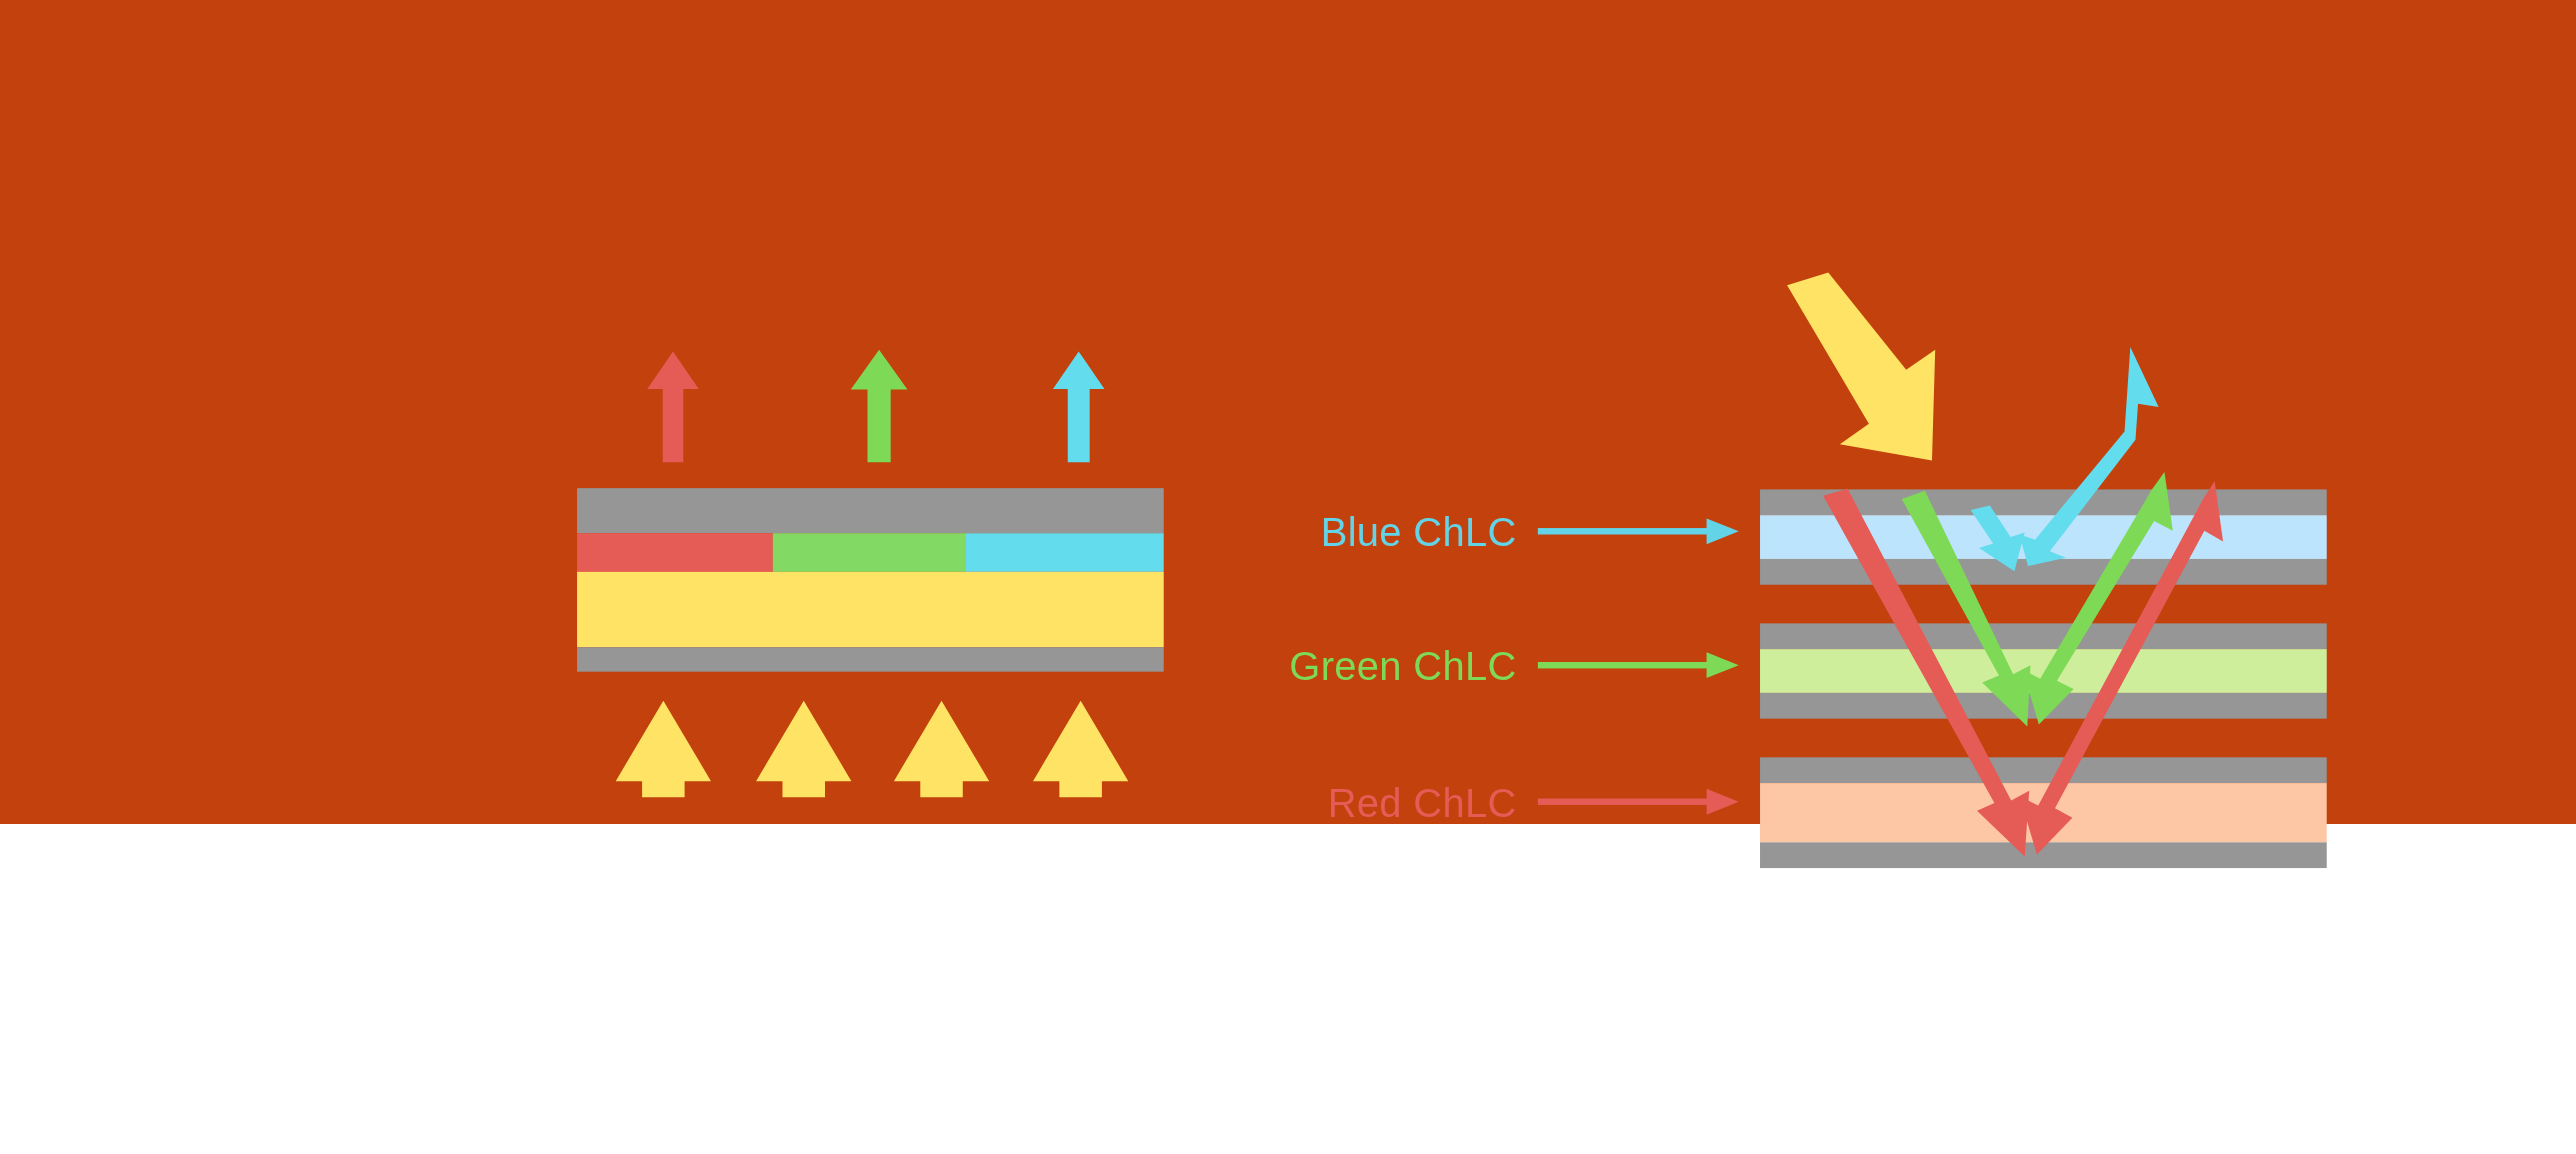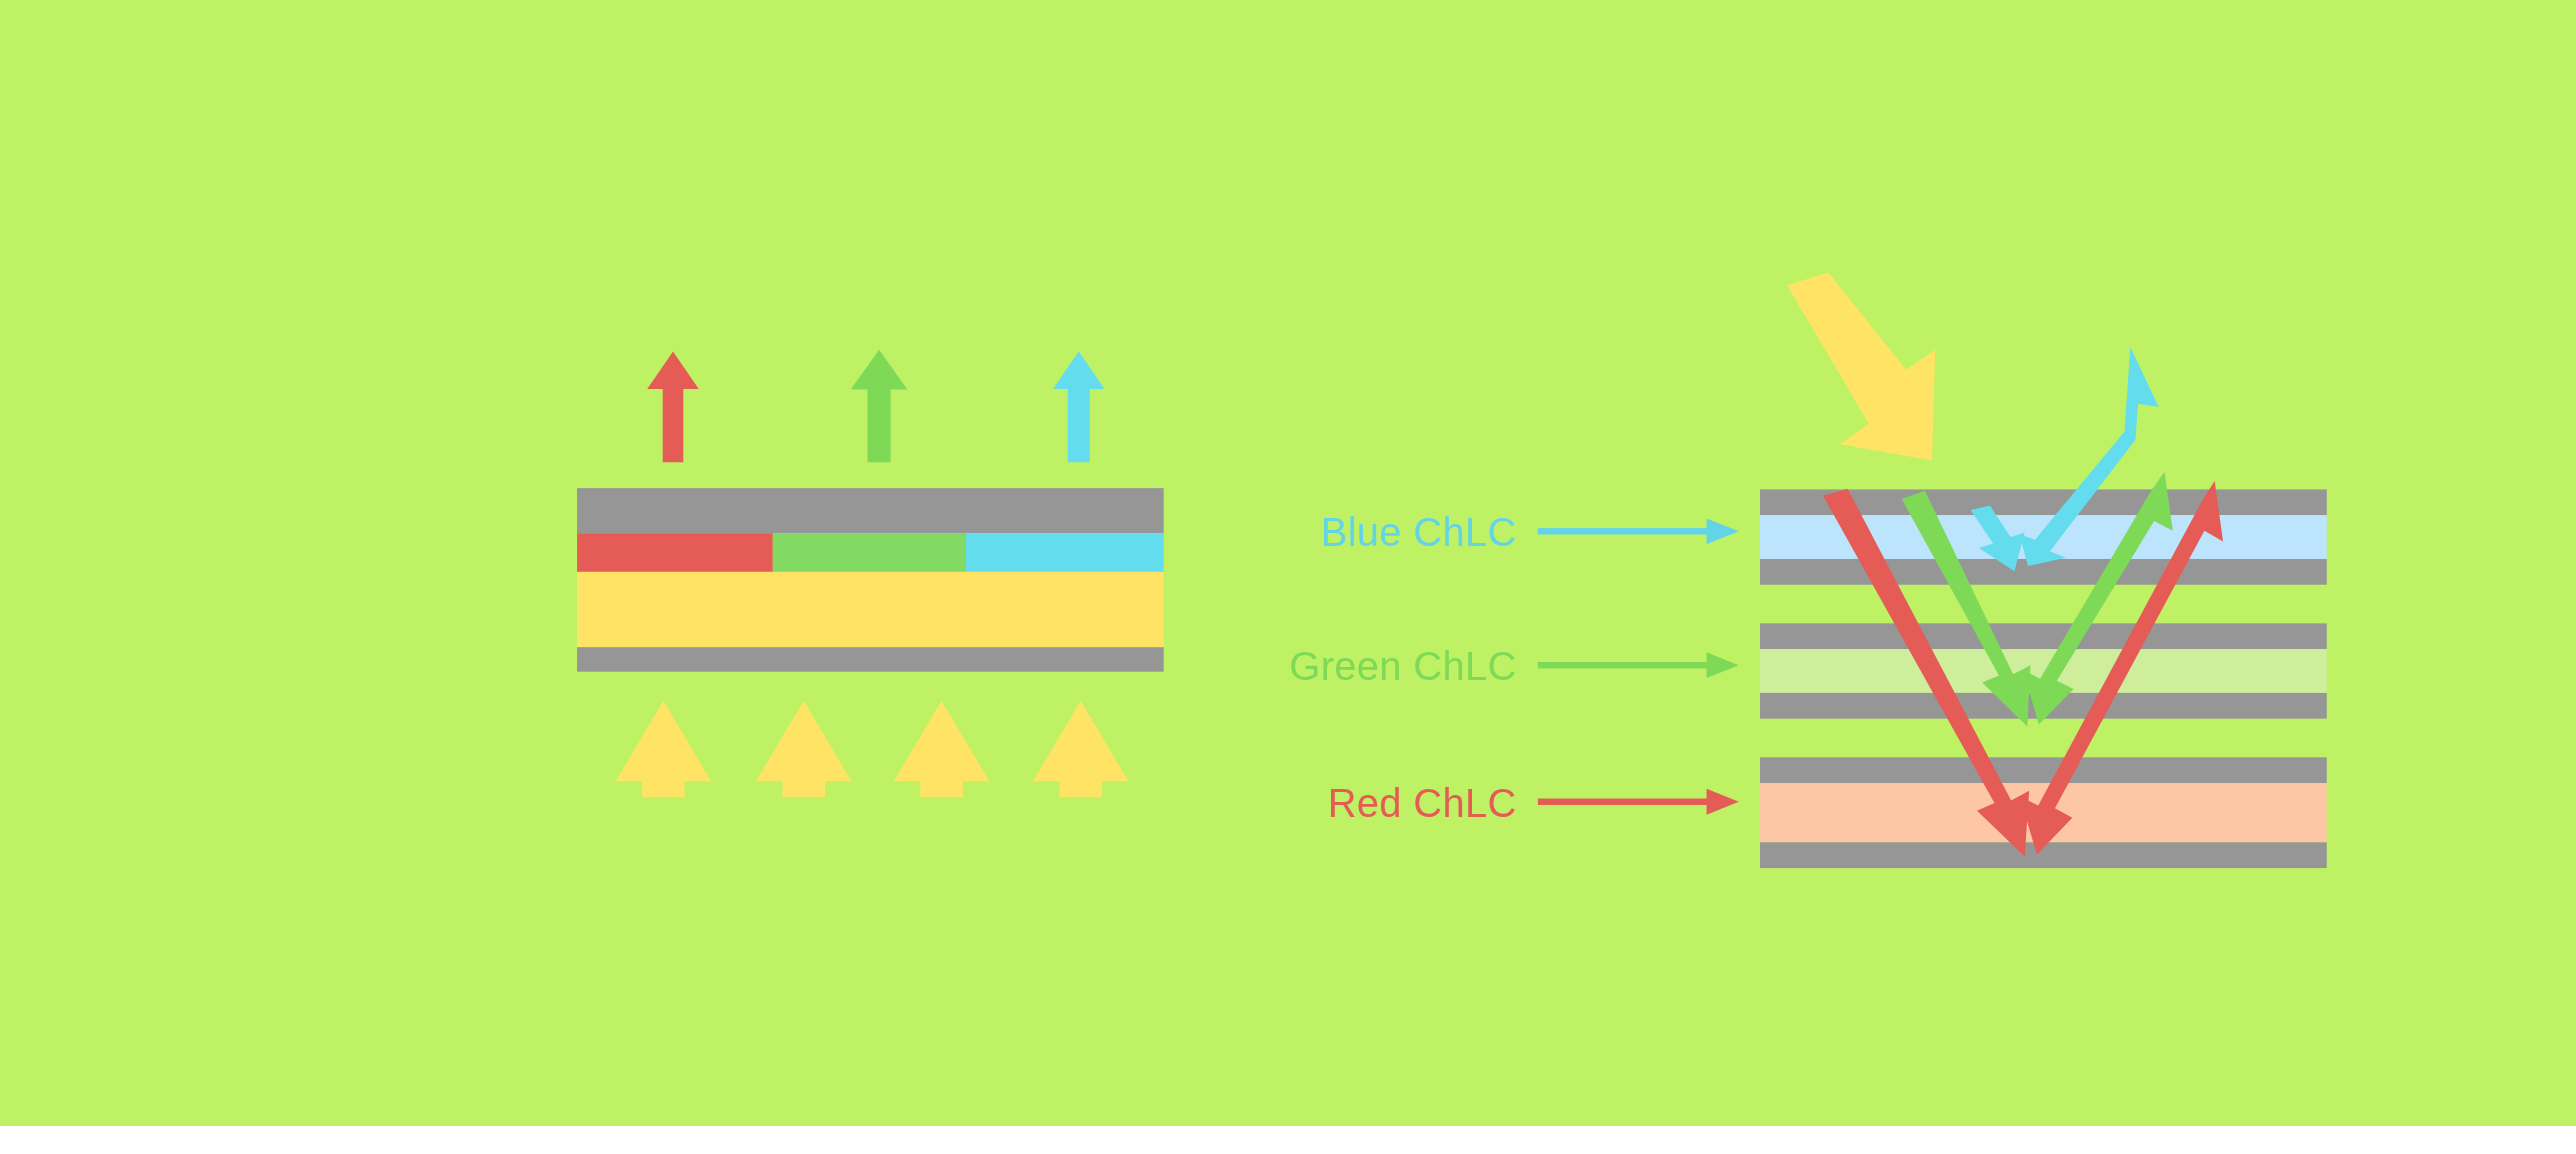--- a/index.html
+++ b/index.html
@@ -1,17 +1,17 @@
 <!DOCTYPE html>
 <html style="font-size:10.3px"><head>
 <meta charset="utf-8">
 <style>
   html,body{margin:0;padding:0;background:#ffffff;}
   body{width:2576px;height:1154px;font-family:"Liberation Sans",sans-serif;overflow:hidden;}
-  #stage{position:relative;width:2576px;height:1126px;background:#bef264;}
+  #stage{position:relative;width:2576px;height:824px;background:#c2410c;}
   #stage svg{position:absolute;left:0;top:0;width:2576px;height:1154px;}
   .lbl{font-family:"Liberation Sans",sans-serif;font-size:62px;font-weight:400;letter-spacing:0.5px;}
 </style>
 </head>
 <body style="background: rgb(255, 255, 255);">
 
 <div id="stage">
 
   <svg viewBox="0 0 4000 1792" xmlns="http://www.w3.org/2000/svg">
 

